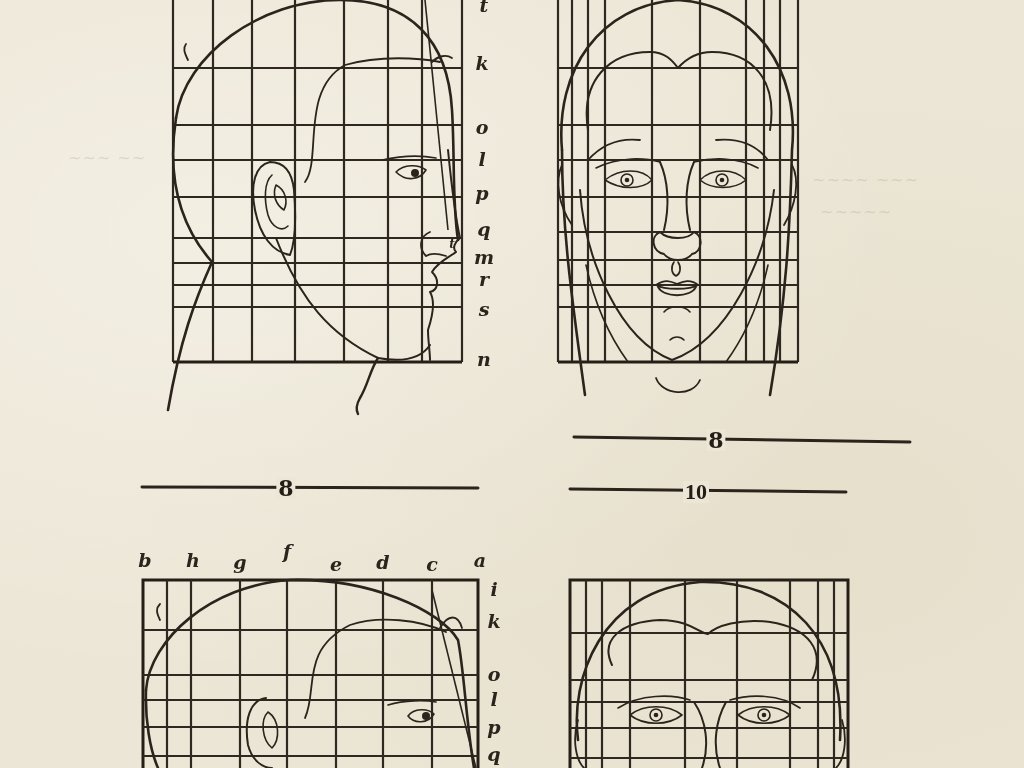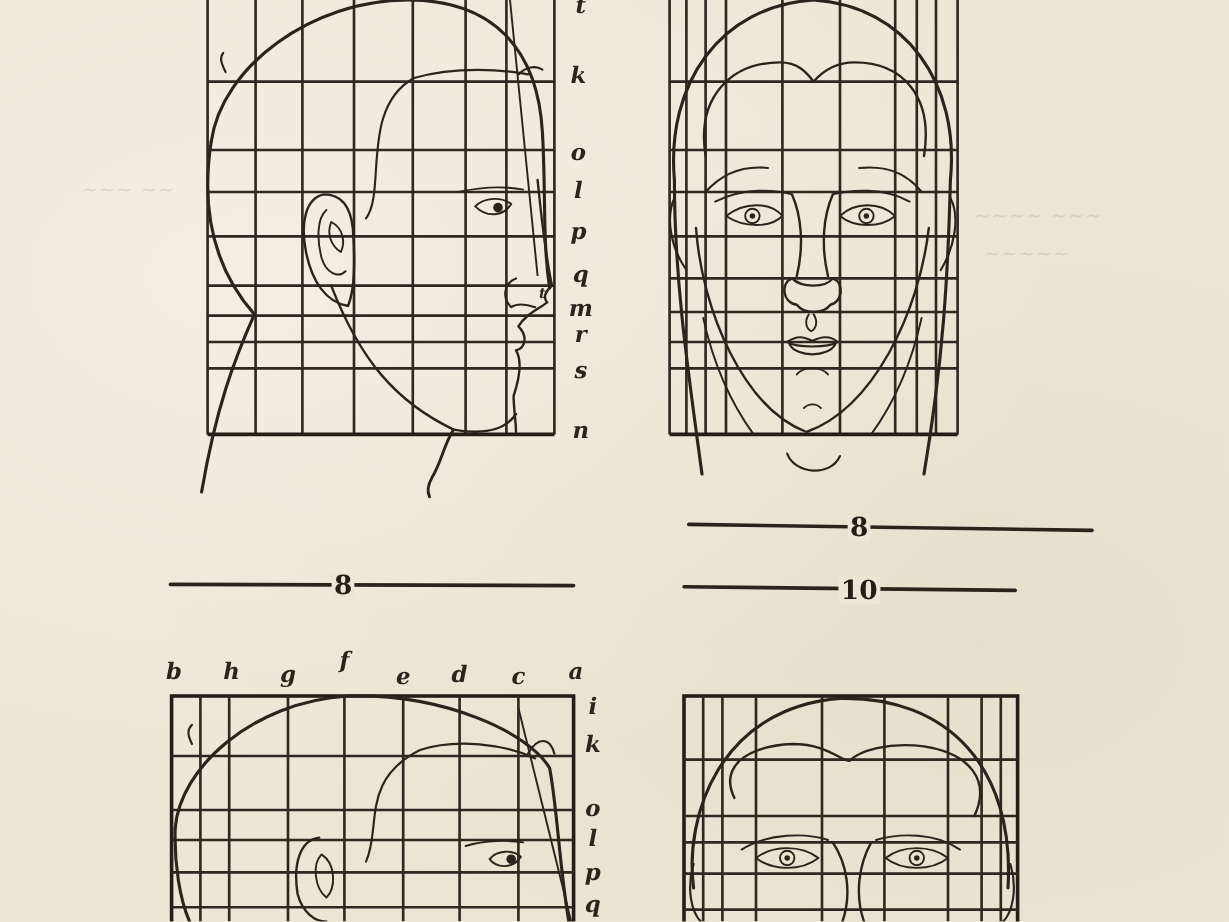--- a/index.html
+++ b/index.html
@@ -262,21 +262,21 @@
     <span class="letter" style="left:484px; top:220px;">q</span>
     <span class="letter" style="left:484px; top:248px;">m</span>
     <span class="letter" style="left:484px; top:270px;">r</span>
     <span class="letter" style="left:484px; top:300px;">s</span>
     <span class="letter" style="left:484px; top:350px;">n</span>
     <span class="letter" style="left:452px; top:238px; font-size:12px;">t</span>
   </div>
 
   <span class="scale-label" style="left:286px; top:488px;">8</span>
   <span class="scale-label" style="left:716px; top:440px;">8</span>
-  <span class="scale-label" style="left:716px; top:492px;">10</span>
+  <span class="scale-label" style="left:696px; top:492px;font-family:Liberation Serif, serif;">10</span>
 
   <div>
     <span class="letter" style="left:145px; top:551px;">b</span>
     <span class="letter" style="left:193px; top:551px;">h</span>
     <span class="letter" style="left:240px; top:553px;">g</span>
     <span class="letter" style="left:287px; top:542px;">f</span>
     <span class="letter" style="left:336px; top:555px;">e</span>
     <span class="letter" style="left:383px; top:553px;">d</span>
     <span class="letter" style="left:432px; top:555px;">c</span>
     <span class="letter" style="left:480px; top:551px;">a</span>

